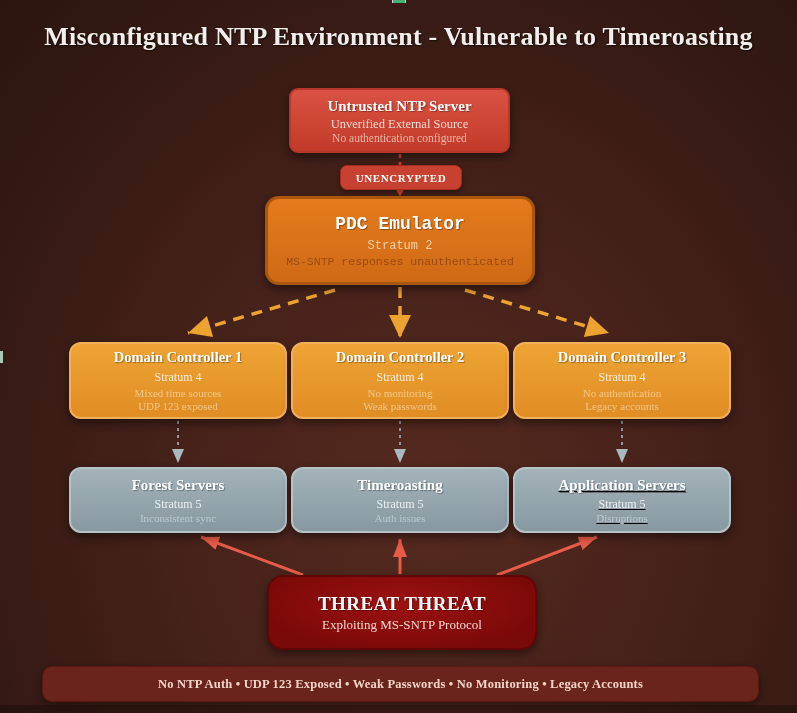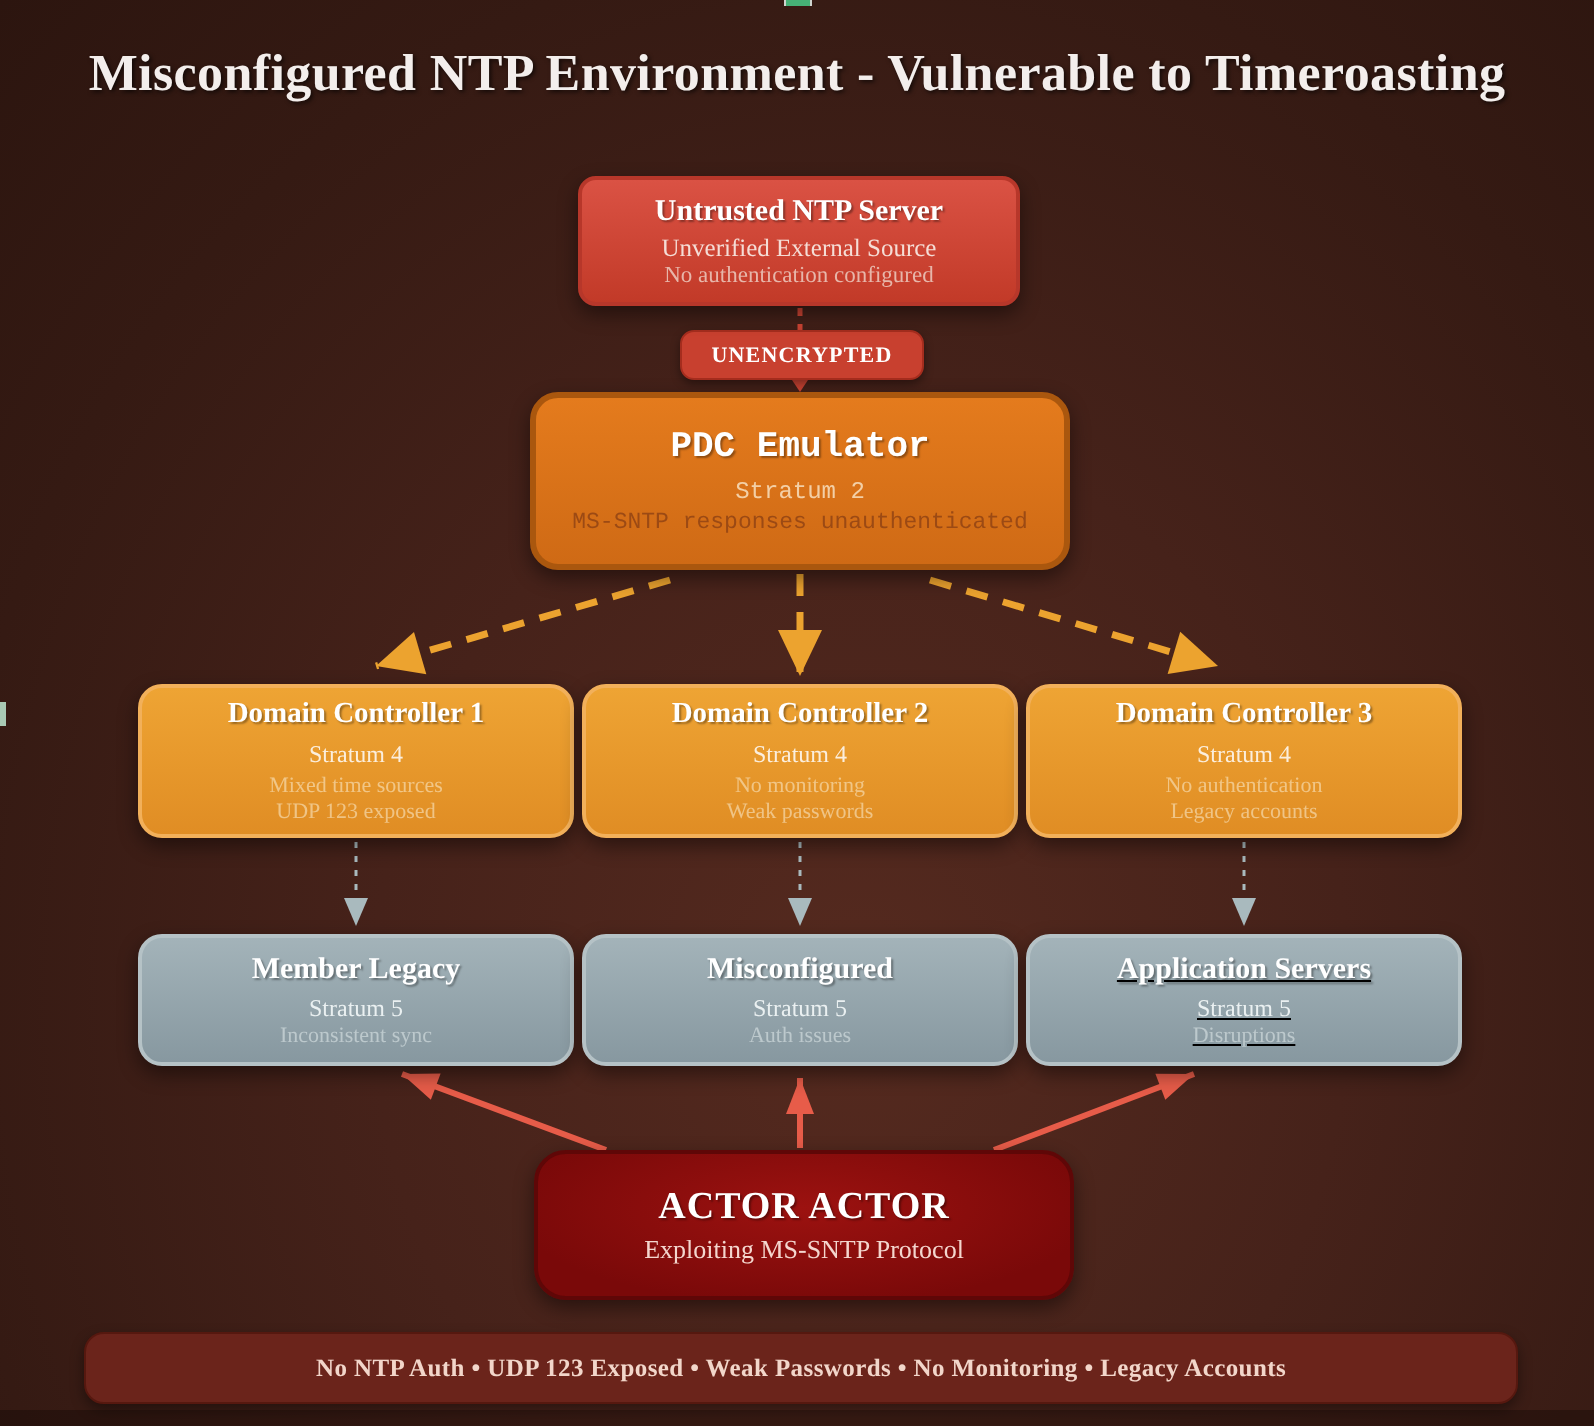--- a/index.html
+++ b/index.html
@@ -138,37 +138,37 @@
     <div class="d">Weak passwords</div>
   </div>
   <div class="abs node dc" id="node-dc3">
     <div class="t">Domain Controller 3</div>
     <div class="st">Stratum 4</div>
     <div class="d">No authentication</div>
     <div class="d">Legacy accounts</div>
   </div>
 
   <div class="abs node ep" id="node-member">
-    <div class="t">Member Legacy</div>
+    <div class="t">Forest Servers</div>
     <div class="st">Stratum 5</div>
     <div class="d">Inconsistent sync</div>
   </div>
   <div class="abs node ep" id="node-workstations">
-    <div class="t">Misconfigured</div>
+    <div class="t">Timeroasting</div>
     <div class="st">Stratum 5</div>
     <div class="d">Auth issues</div>
   </div>
   <div class="abs node ep" id="node-appservers">
     <div class="t">Application Servers</div>
     <div class="st">Stratum 5</div>
     <div class="d">Disruptions</div>
   </div>
 
   <div class="abs node" id="node-threat">
-    <div class="t">ACTOR ACTOR</div>
+    <div class="t">THREAT THREAT</div>
     <div class="s">Exploiting MS-SNTP Protocol</div>
   </div>
 
   <div class="abs" id="footer-bar">
     <span>No NTP Auth • UDP 123 Exposed • Weak Passwords • No Monitoring • Legacy Accounts</span>
   </div>
 
   <div class="abs" id="bottom-shade"></div>
   <div class="abs" id="artifact-top"></div>
   <div class="abs" id="artifact-left"></div>

